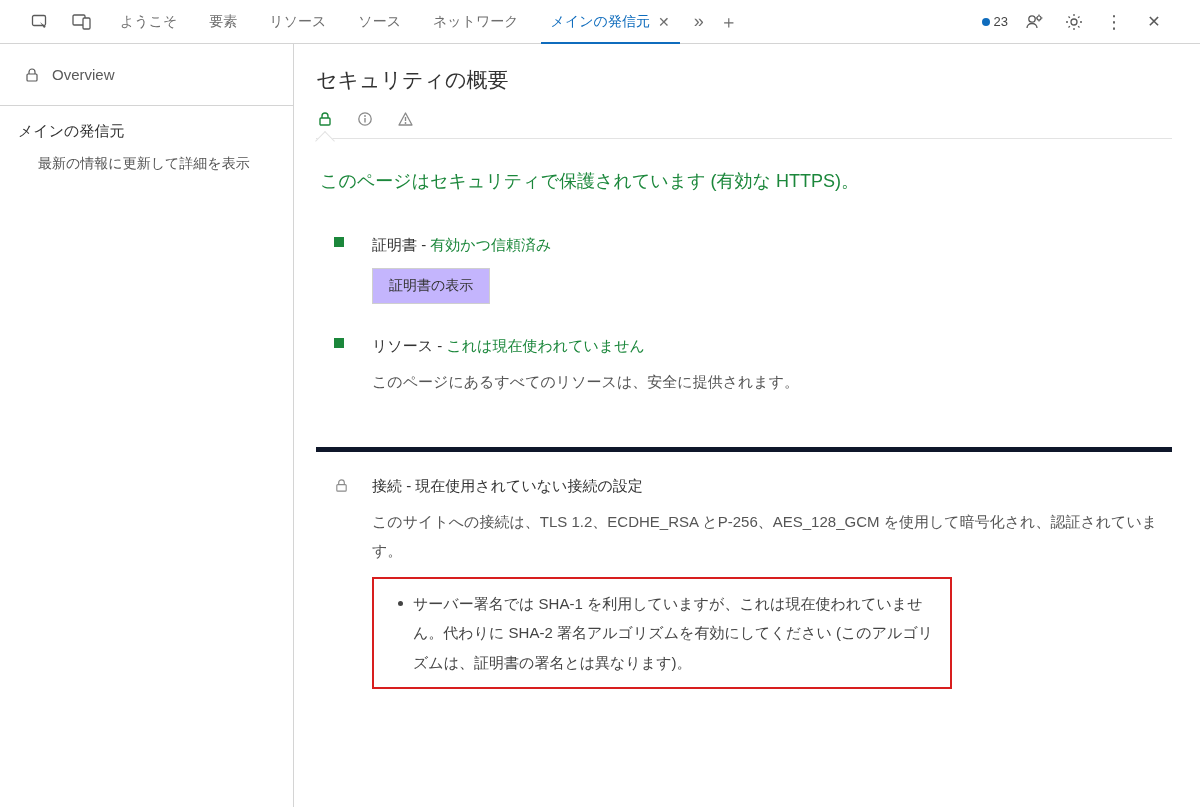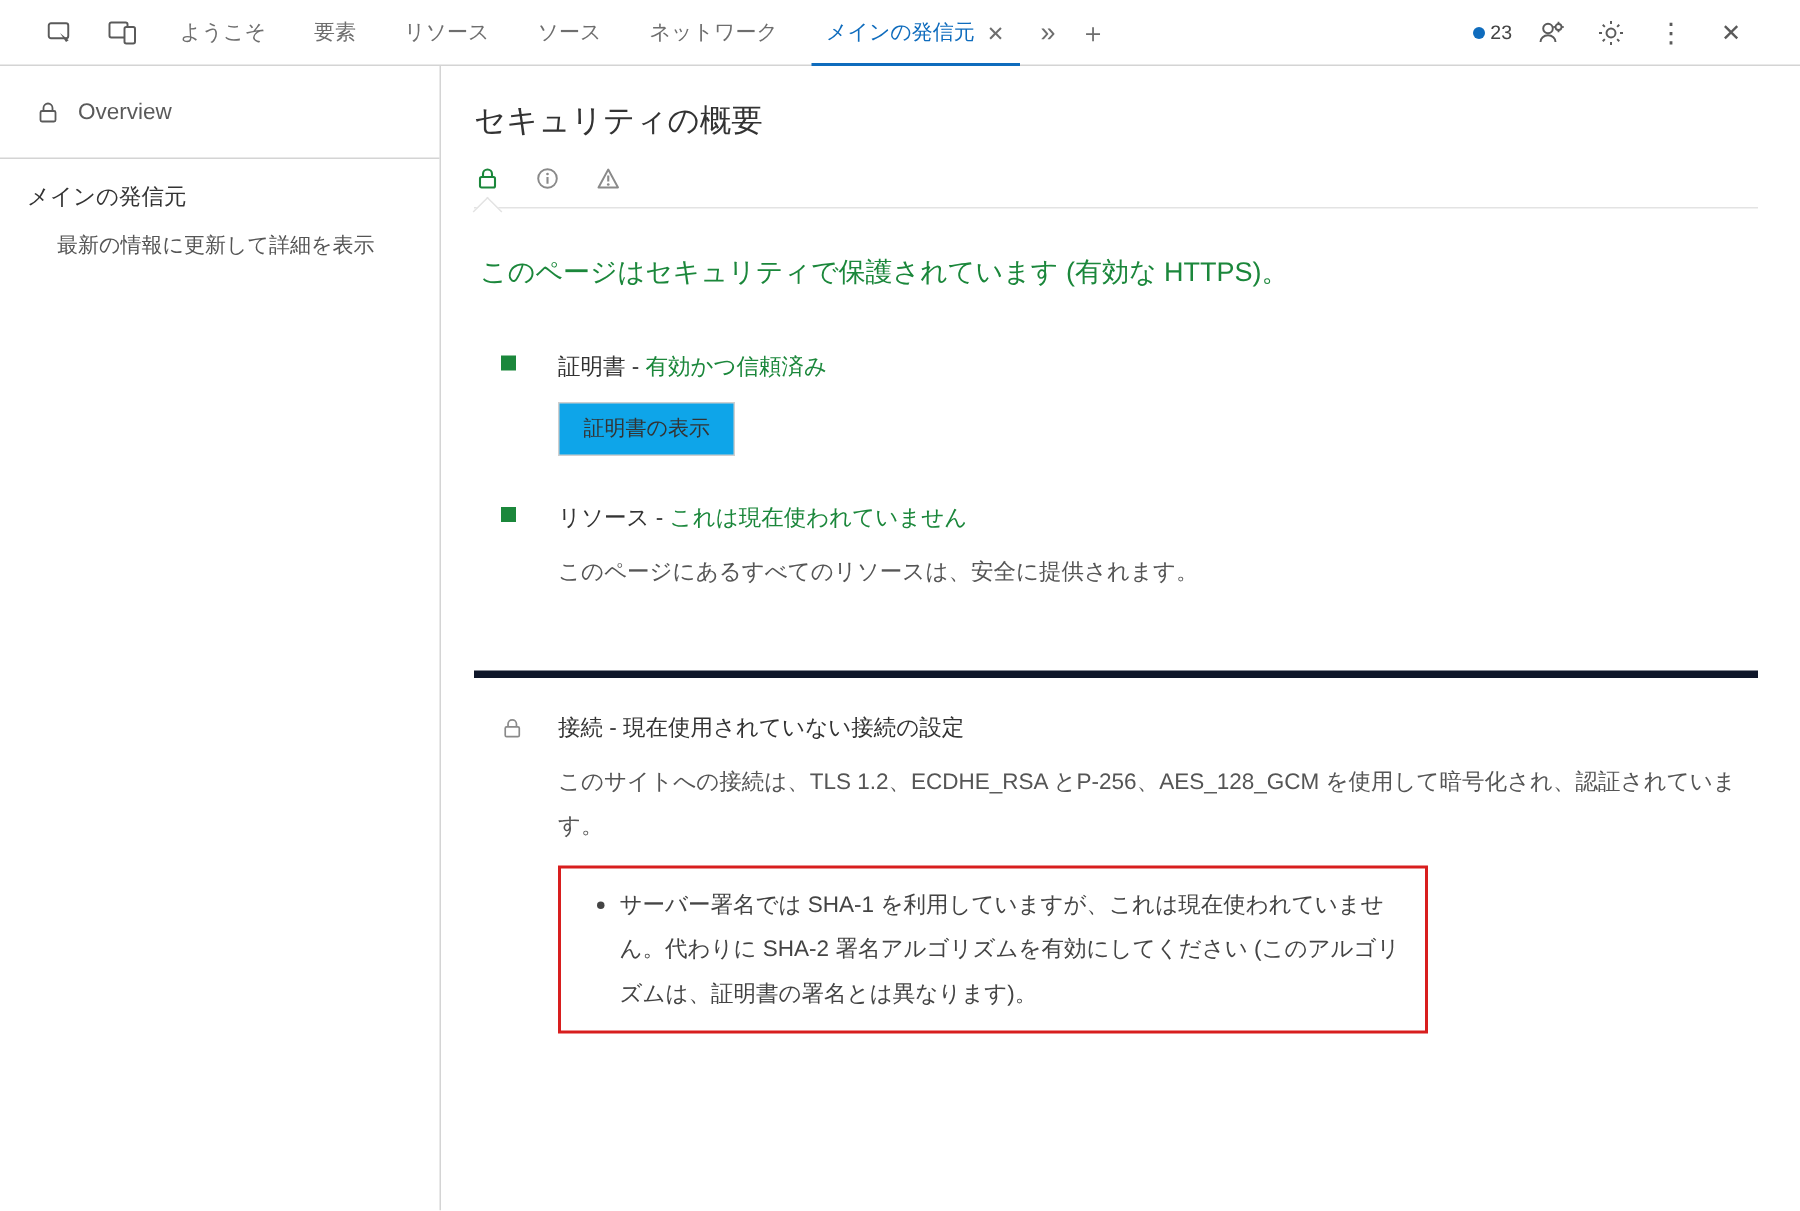--- a/index.html
+++ b/index.html
@@ -198,21 +198,21 @@
       margin-bottom: 8px;
     }
     .section-head .green { color: #1b873b; }
     .section-body {
       font-size: 15px;
       color: #555;
       margin-bottom: 12px;
     }
     .view-cert-btn {
       display: inline-block;
-      background: #0ea5e9;
+      background: #c4b5fd;
       border: 1px solid #cfcfcf;
       color: #333;
       padding: 8px 16px;
       font-size: 14px;
       cursor: pointer;
     }
     .red-box {
       border: 2px solid #d81e1e;
       margin-top: 8px;
       padding: 10px 16px 10px 24px;

